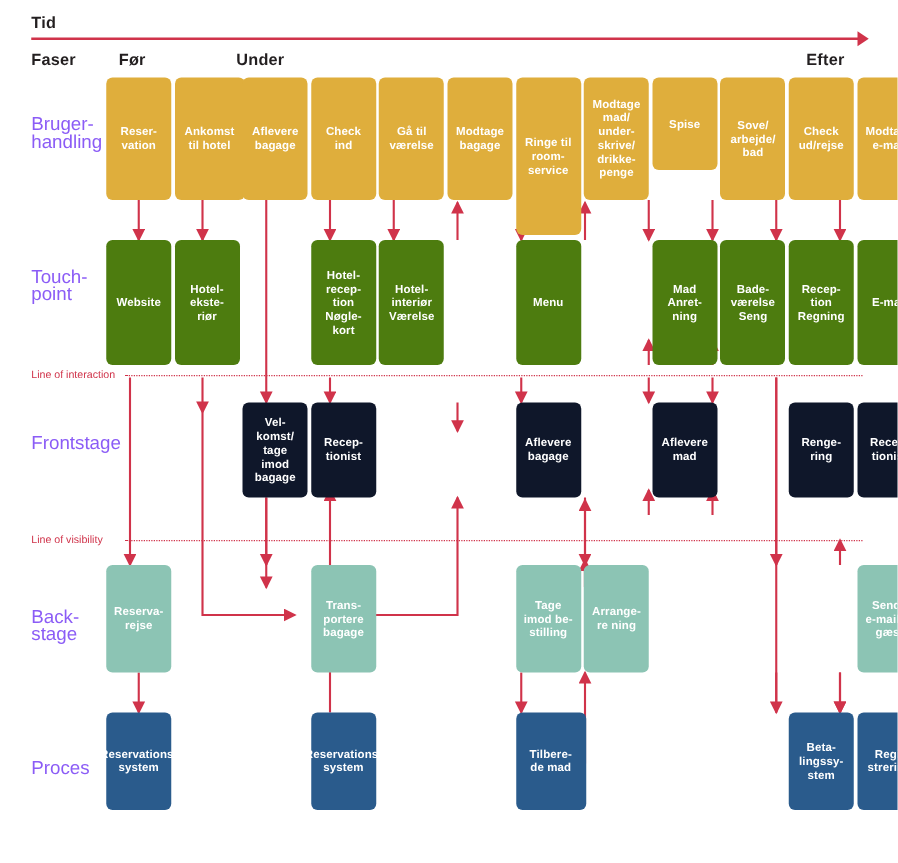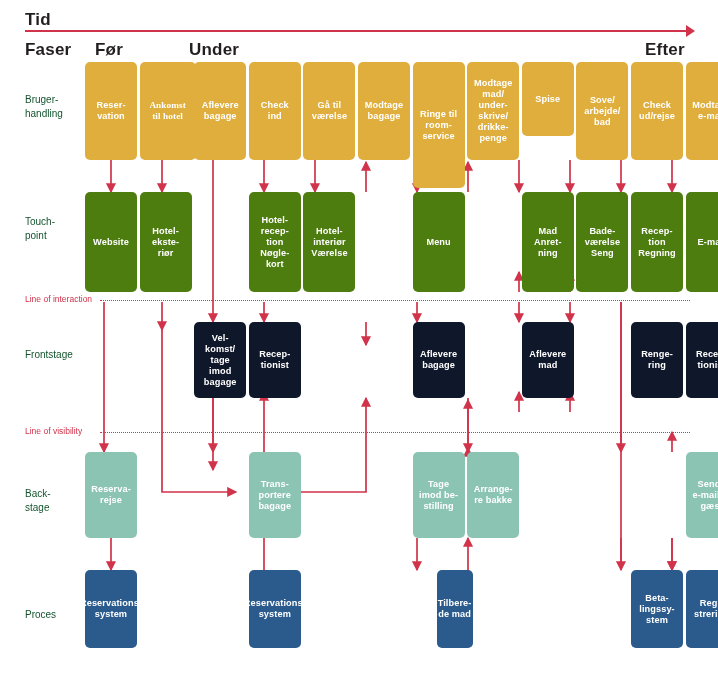--- a/index.html
+++ b/index.html
@@ -8,21 +8,21 @@
     background:#ffffff;
     font-family:"Liberation Sans", sans-serif;
     color:#231f20;
     overflow:hidden;
   }
   #blueprint{position:relative;width:718px;height:690px;}
 
   
   .hdr-label{
     position:absolute;
-    font-size:17px;font-weight:bold;letter-spacing:.2px;
+    font-size:13px;font-weight:bold;letter-spacing:.2px;
     color:#231f20;white-space:nowrap;
   }
   #tid-label{left:25px;top:10px;}
   #faser-label{left:25px;top:40px;}
   #phase-foer{left:95px;top:40px;}
   #phase-under{left:141px;top:40px;margin-left:48px;}
   #phase-efter{left:645px;top:40px;}
 
   #time-axis{
     position:absolute;left:25px;top:30px;width:665px;height:2px;
@@ -32,22 +32,22 @@
     position:absolute;left:686px;top:25px;
     width:0;height:0;
     border-left:9px solid #d0334a;
     border-top:6px solid transparent;
     border-bottom:6px solid transparent;
   }
 
   
   .row-label{
     position:absolute;left:25px;
-    font-size:10px;line-height:14px;
-    color:#14532d;white-space:pre-line;
+    font-size:15px;line-height:14px;
+    color:#8b5cf6;white-space:pre-line;
   }
   #lbl-brugerhandling{top:93px;}
   #lbl-touchpoint{top:215px;}
   #lbl-frontstage{top:348px;}
   #lbl-backstage{top:487px;}
   #lbl-proces{top:608px;}
 
   
   .sep-line{
     position:absolute;left:100px;width:590px;height:0;
@@ -191,21 +191,21 @@
 
       <path d="M621,570 L621,302"></path>
 
       <path d="M672,538 L672,570" marker-end="url(#ah)"></path>
     </g>
   </svg>
 
   <div id="boxes">
       <div class="box gold" style="left: 85px; top: 62px; width: 52px; height: 98px;">Reser-
 vation</div>
-      <div class="box gold" style="left: 139.6px; top: 62px; width: 56px; height: 98px; font-family: Liberation Serif, serif;">Ankomst
+      <div class="box gold" style="left: 139.6px; top: 62px; width: 56px; height: 98px;">Ankomst
 til hotel</div>
       <div class="box gold" style="left: 194.2px; top: 62px; width: 52px; height: 98px;">Aflevere
 bagage</div>
       <div class="box gold" style="left: 248.8px; top: 62px; width: 52px; height: 98px;">Check
 ind</div>
       <div class="box gold" style="left: 303.4px; top: 62px; width: 52px; height: 98px;">Gå til
 værelse</div>
       <div class="box gold" style="left: 358px; top: 62px; width: 52px; height: 98px;">Modtage
 bagage</div>
       <div class="box gold" style="left: 412.6px; top: 62px; width: 52px; height: 126px;">Ringe til
@@ -265,29 +265,29 @@
 tionist</div>
       <div class="box teal" style="left: 85px; top: 452px; width: 52px; height: 86px;">Reserva-
 rejse</div>
       <div class="box teal" style="left: 248.8px; top: 452px; width: 52px; height: 86px;">Trans-
 portere
 bagage</div>
       <div class="box teal" style="left: 412.6px; top: 452px; width: 52px; height: 86px;">Tage
 imod be-
 stilling</div>
       <div class="box teal" style="left: 467.2px; top: 452px; width: 52px; height: 86px;">Arrange-
-re bakke</div>
+re ning</div>
       <div class="box teal" style="left: 685.6px; top: 452px; width: 52px; height: 86px;">Sende
 e-mail til
 gæst</div>
       <div class="box blue" style="left: 85px; top: 570px; width: 52px; height: 78px;">Reservations-
 system</div>
       <div class="box blue" style="left: 248.8px; top: 570px; width: 52px; height: 78px;">Reservations-
 system</div>
-      <div class="box blue" style="left: 412.6px; top: 570px; width: 36px; height: 78px; margin-left: 24px;">Tilbere-
+      <div class="box blue" style="left: 412.6px; top: 570px; width: 56px; height: 78px;">Tilbere-
 de mad</div>
       <div class="box blue" style="left: 631px; top: 570px; width: 52px; height: 78px;">Beta-
 lingssy-
 stem</div>
       <div class="box blue" style="left: 685.6px; top: 570px; width: 52px; height: 78px;">Regi-
 strering</div>
     </div>
 
 </div>
 

